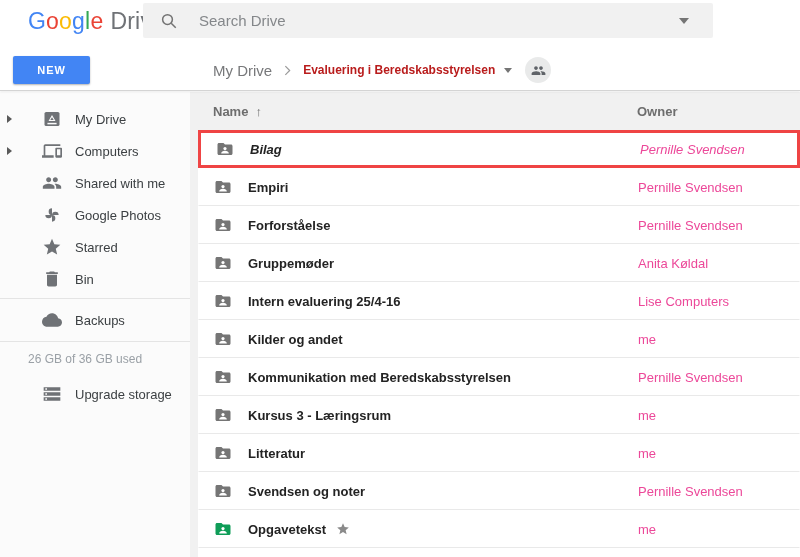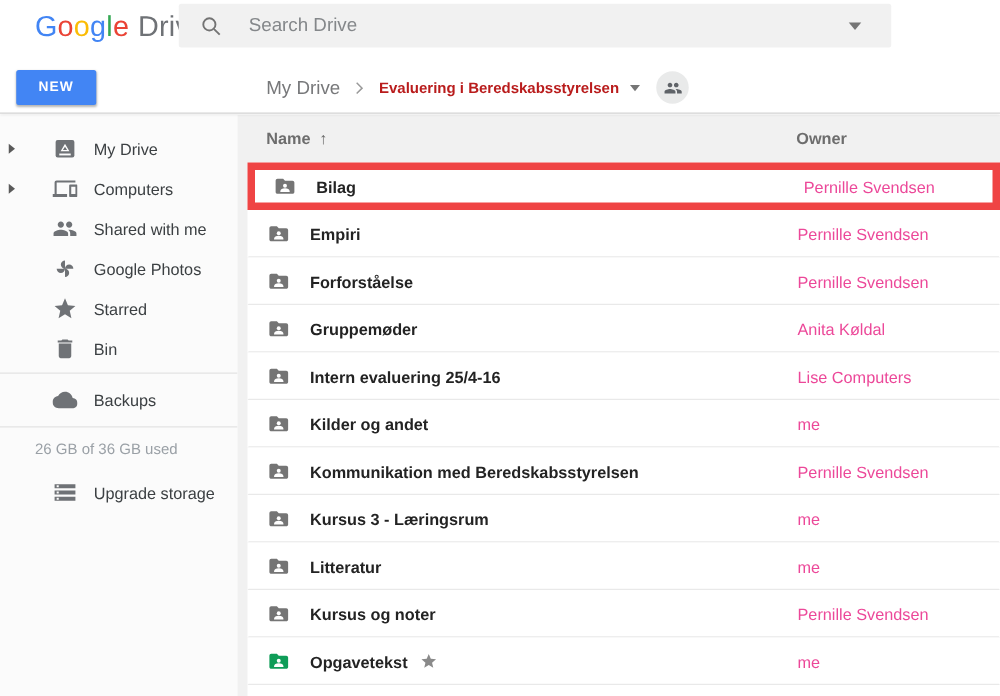--- a/index.html
+++ b/index.html
@@ -13,21 +13,21 @@
   .logo { position:absolute; left:28px; top:8px; font-size:23px; letter-spacing:.2px; cursor:pointer; }
   .logo .prod { color:#6f7276; margin-left:7px; }
   .searchbar { position:absolute; left:143px; top:3px; width:570px; height:35px;
     background:#f1f1f1; border-radius:2px; display:flex; align-items:center; }
   .searchbar .mag { width:18px; height:18px; margin-left:17px; color:#737373; }
   .searchbar .ph { margin-left:21px; font-size:15px; color:#84878a; }
   .caret-down { width:0; height:0; border-left:5px solid transparent; border-right:5px solid transparent;
     border-top:6px solid #757575; }
   .searchbar .caret-down { margin-left:auto; margin-right:24px; }
 
-  .newbtn { position:absolute; left:13px; top:56px; width:64px; height:28px; background:#4285f4;
+  .newbtn { position:absolute; left:13px; top:56px; width:77px; height:28px; background:#4285f4;
     border:none; border-radius:2px; color:#fff; font-size:11px; font-weight:bold;
     letter-spacing:.9px; box-shadow:0 1px 2px rgba(0,0,0,.3); cursor:pointer;
     font-family:"Liberation Sans","DejaVu Sans",sans-serif; }
   .breadcrumb { position:absolute; left:213px; top:56px; height:28px; display:flex; align-items:center; }
   .bc-root { font-size:15px; color:#77787a; cursor:pointer; }
   .bc-sep { width:13px; height:13px; margin:0 9px; color:#9a9a9a; }
   .bc-current { font-size:12px; color:#b91c1c; font-weight:bold; cursor:pointer; }
   .bc-caret { margin-left:9px; border-top-width:5px; border-left-width:4px; border-right-width:4px; cursor:pointer; }
   .bc-badge { margin-left:13px; width:26px; height:26px; border-radius:50%; background:#e9eaea;
     display:flex; align-items:center; justify-content:center; cursor:pointer; }
@@ -51,21 +51,21 @@
   .content { position:absolute; top:92px; left:190px; right:0; bottom:0; background:#f1f1f1; }
   .thead { position:relative; height:38px; }
   .th { position:absolute; top:50%; transform:translateY(-50%); font-size:13px; font-weight:bold;
     color:#6d6d6d; cursor:pointer; }
   .th-name { left:23px; }
   .th-owner { left:447px; }
   .sort-arrow { margin-left:7px; font-weight:normal; color:#6d6d6d; }
   .rows { margin-left:8px; }
   .row { position:relative; height:38px; background:#fff; display:flex; align-items:center;
     border:1px solid transparent; border-bottom:1px solid #e9e9e9; cursor:pointer; }
-  .row.selected { border:6px solid #ef4444; }
+  .row.selected { border:3px solid #ef4444;font-style:italic; }
   .row-icon { width:18px; height:18px; margin-left:15px; color:#757575; flex:0 0 18px; }
   .row-icon svg { width:18px; height:18px; display:block; }
   .row-name { margin-left:16px; font-size:13px; font-weight:bold; color:#232323; white-space:nowrap; }
   .row-star { display:none; width:14px; height:14px; margin-left:10px; color:#8a8a8a; }
   .row.starred .row-star { display:block; }
   .row-owner { position:absolute; left:439px; font-size:13px; color:#ec4899; }
   .row-stub { height:9px; background:#fff; }
 </style>
 </head>
 <body>
@@ -300,21 +300,21 @@
     <span class="row-owner">me</span>
   </div>
         <div class="row">
     <span class="row-icon" style="color: rgb(117, 117, 117);">
             <svg viewBox="0 0 24 24">
               <path fill="currentColor" d="M10 4H4c-1.1 0-2 .9-2 2v12c0 1.1.9 2 2 2h16c1.1 0 2-.9 2-2V8c0-1.1-.9-2-2-2h-8l-2-2z"></path>
               <circle cx="12" cy="11.4" r="2.1" fill="#fff"></circle>
               <path d="M12 14.2c-2.8 0-5 1.4-5 3.1V18h10v-.7c0-1.7-2.2-3.1-5-3.1z" fill="#fff"></path>
             </svg>
           </span>
-    <span class="row-name">Kursus og noter</span>
+    <span class="row-name">Svendsen og noter</span>
 
     <span class="row-owner">Pernille Svendsen</span>
   </div>
         <div class="row starred">
     <span class="row-icon" style="color: rgb(15, 157, 88);">
             <svg viewBox="0 0 24 24">
               <path fill="currentColor" d="M10 4H4c-1.1 0-2 .9-2 2v12c0 1.1.9 2 2 2h16c1.1 0 2-.9 2-2V8c0-1.1-.9-2-2-2h-8l-2-2z"></path>
               <circle cx="12" cy="11.4" r="2.1" fill="#fff"></circle>
               <path d="M12 14.2c-2.8 0-5 1.4-5 3.1V18h10v-.7c0-1.7-2.2-3.1-5-3.1z" fill="#fff"></path>
             </svg>

